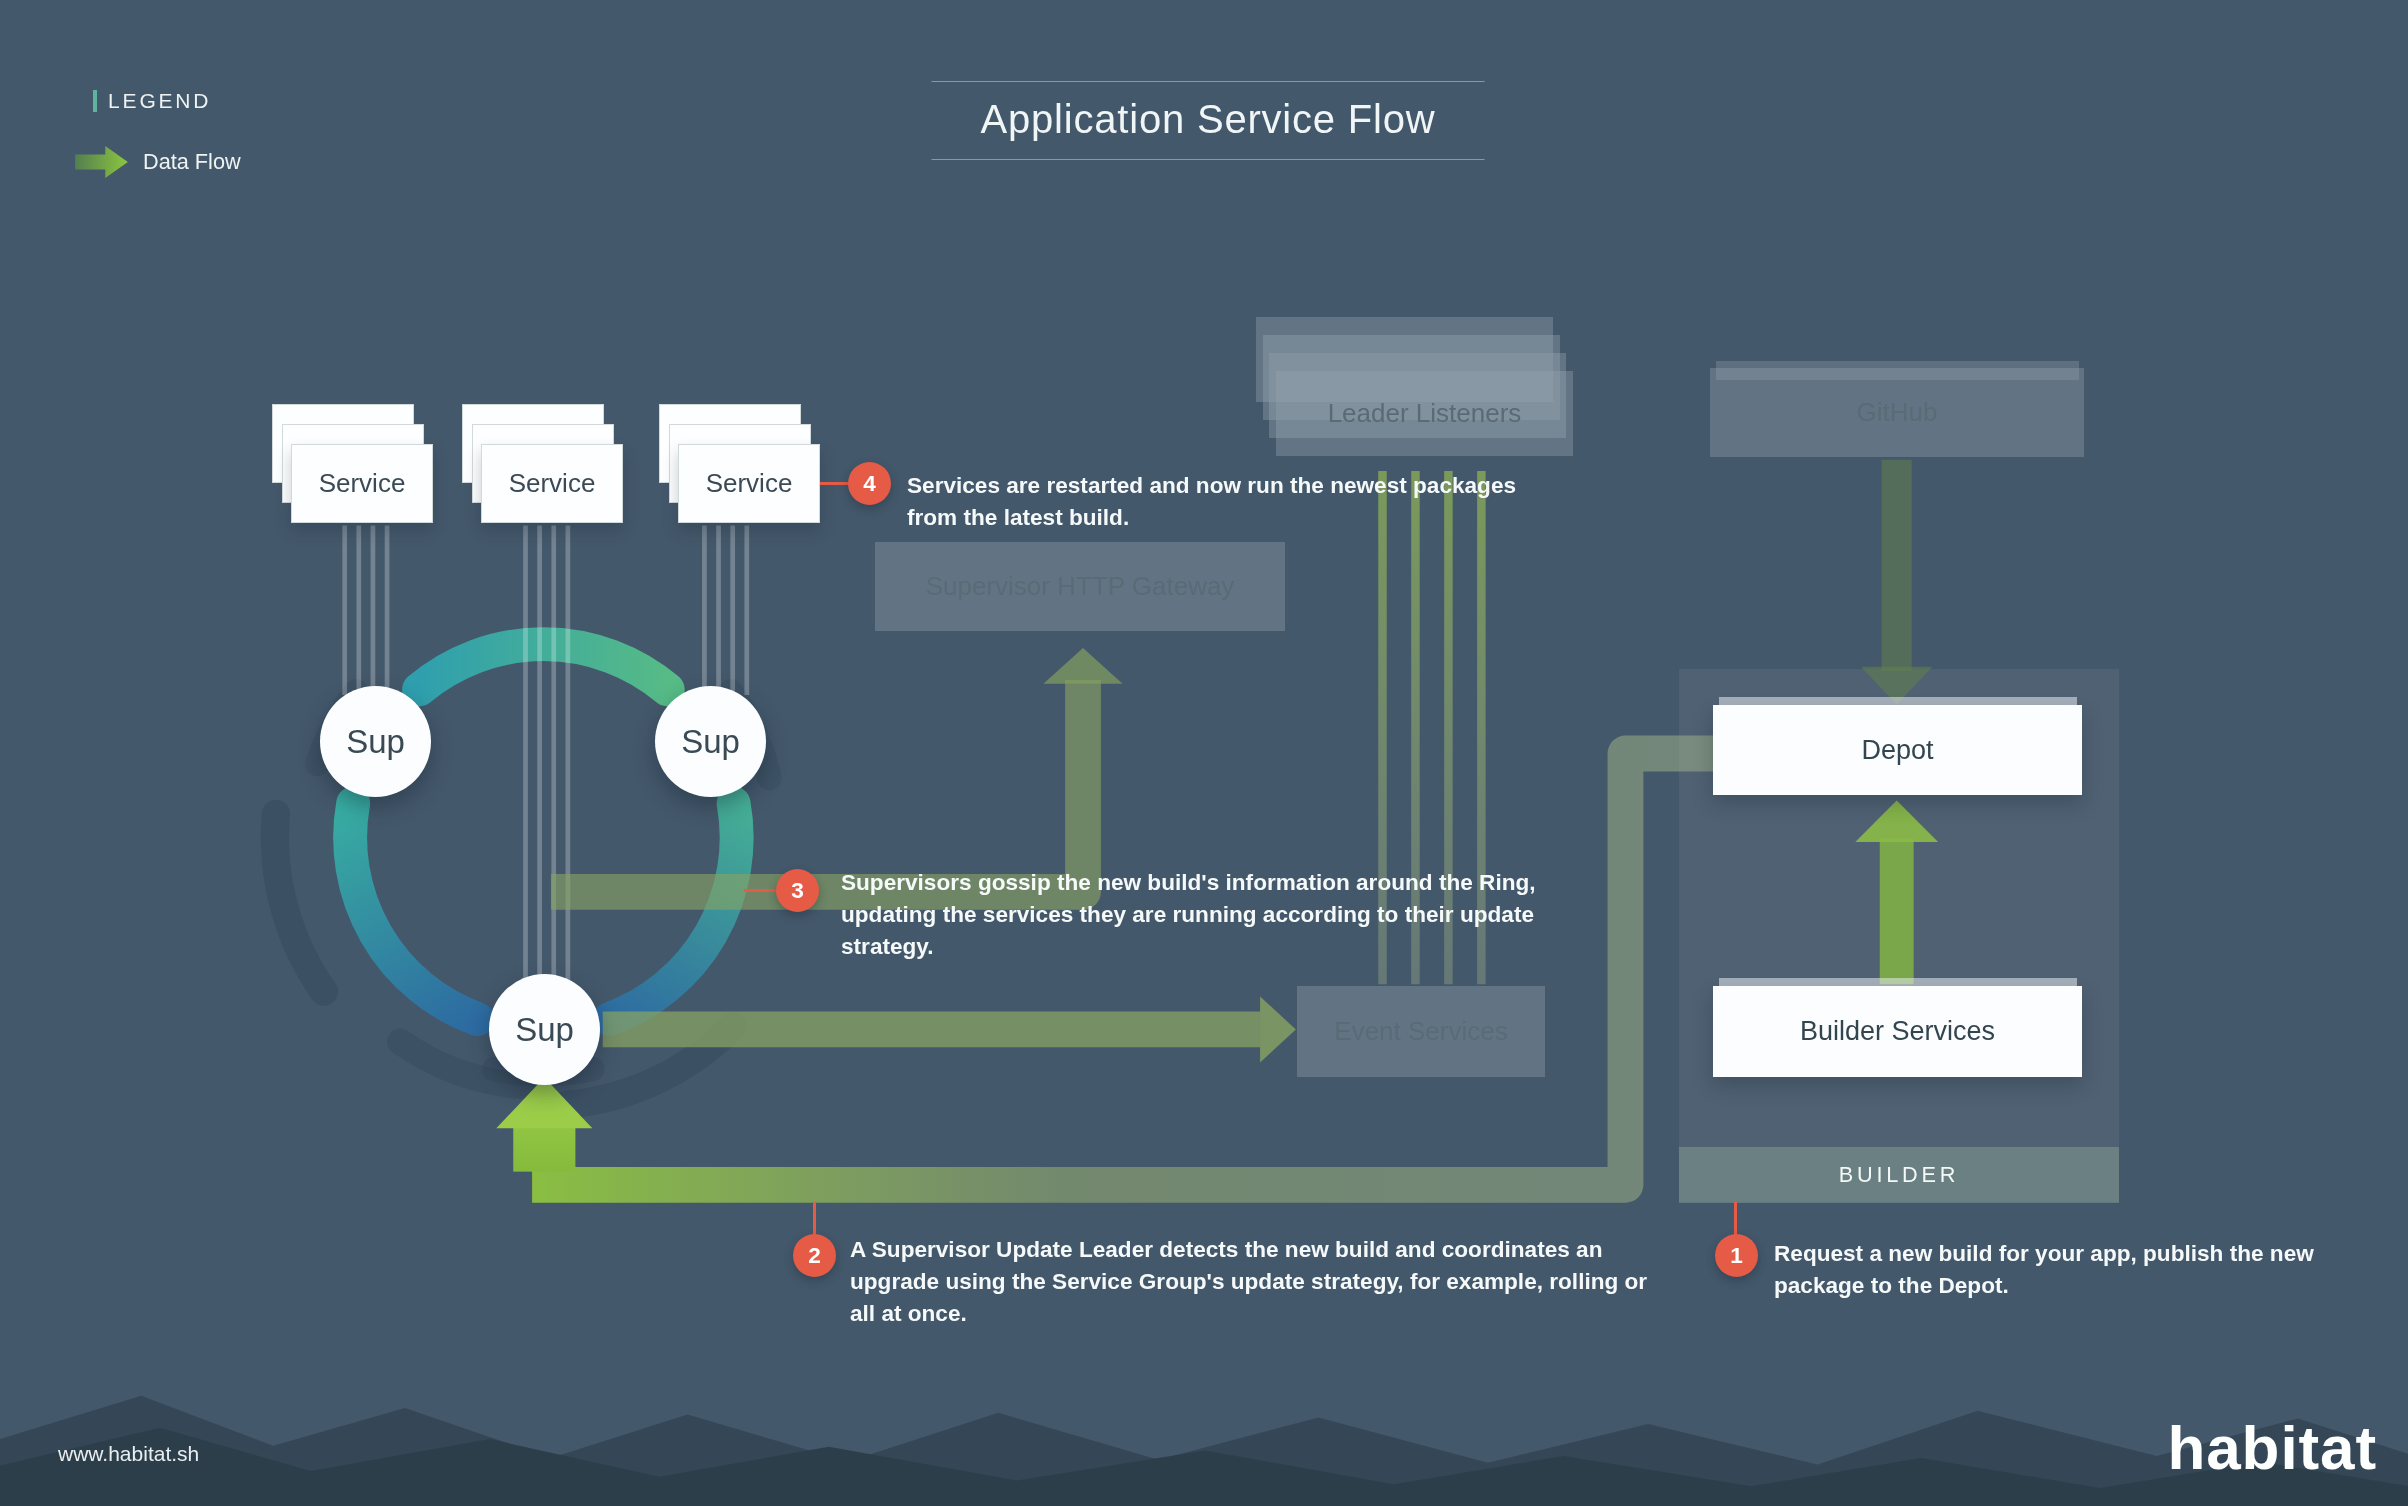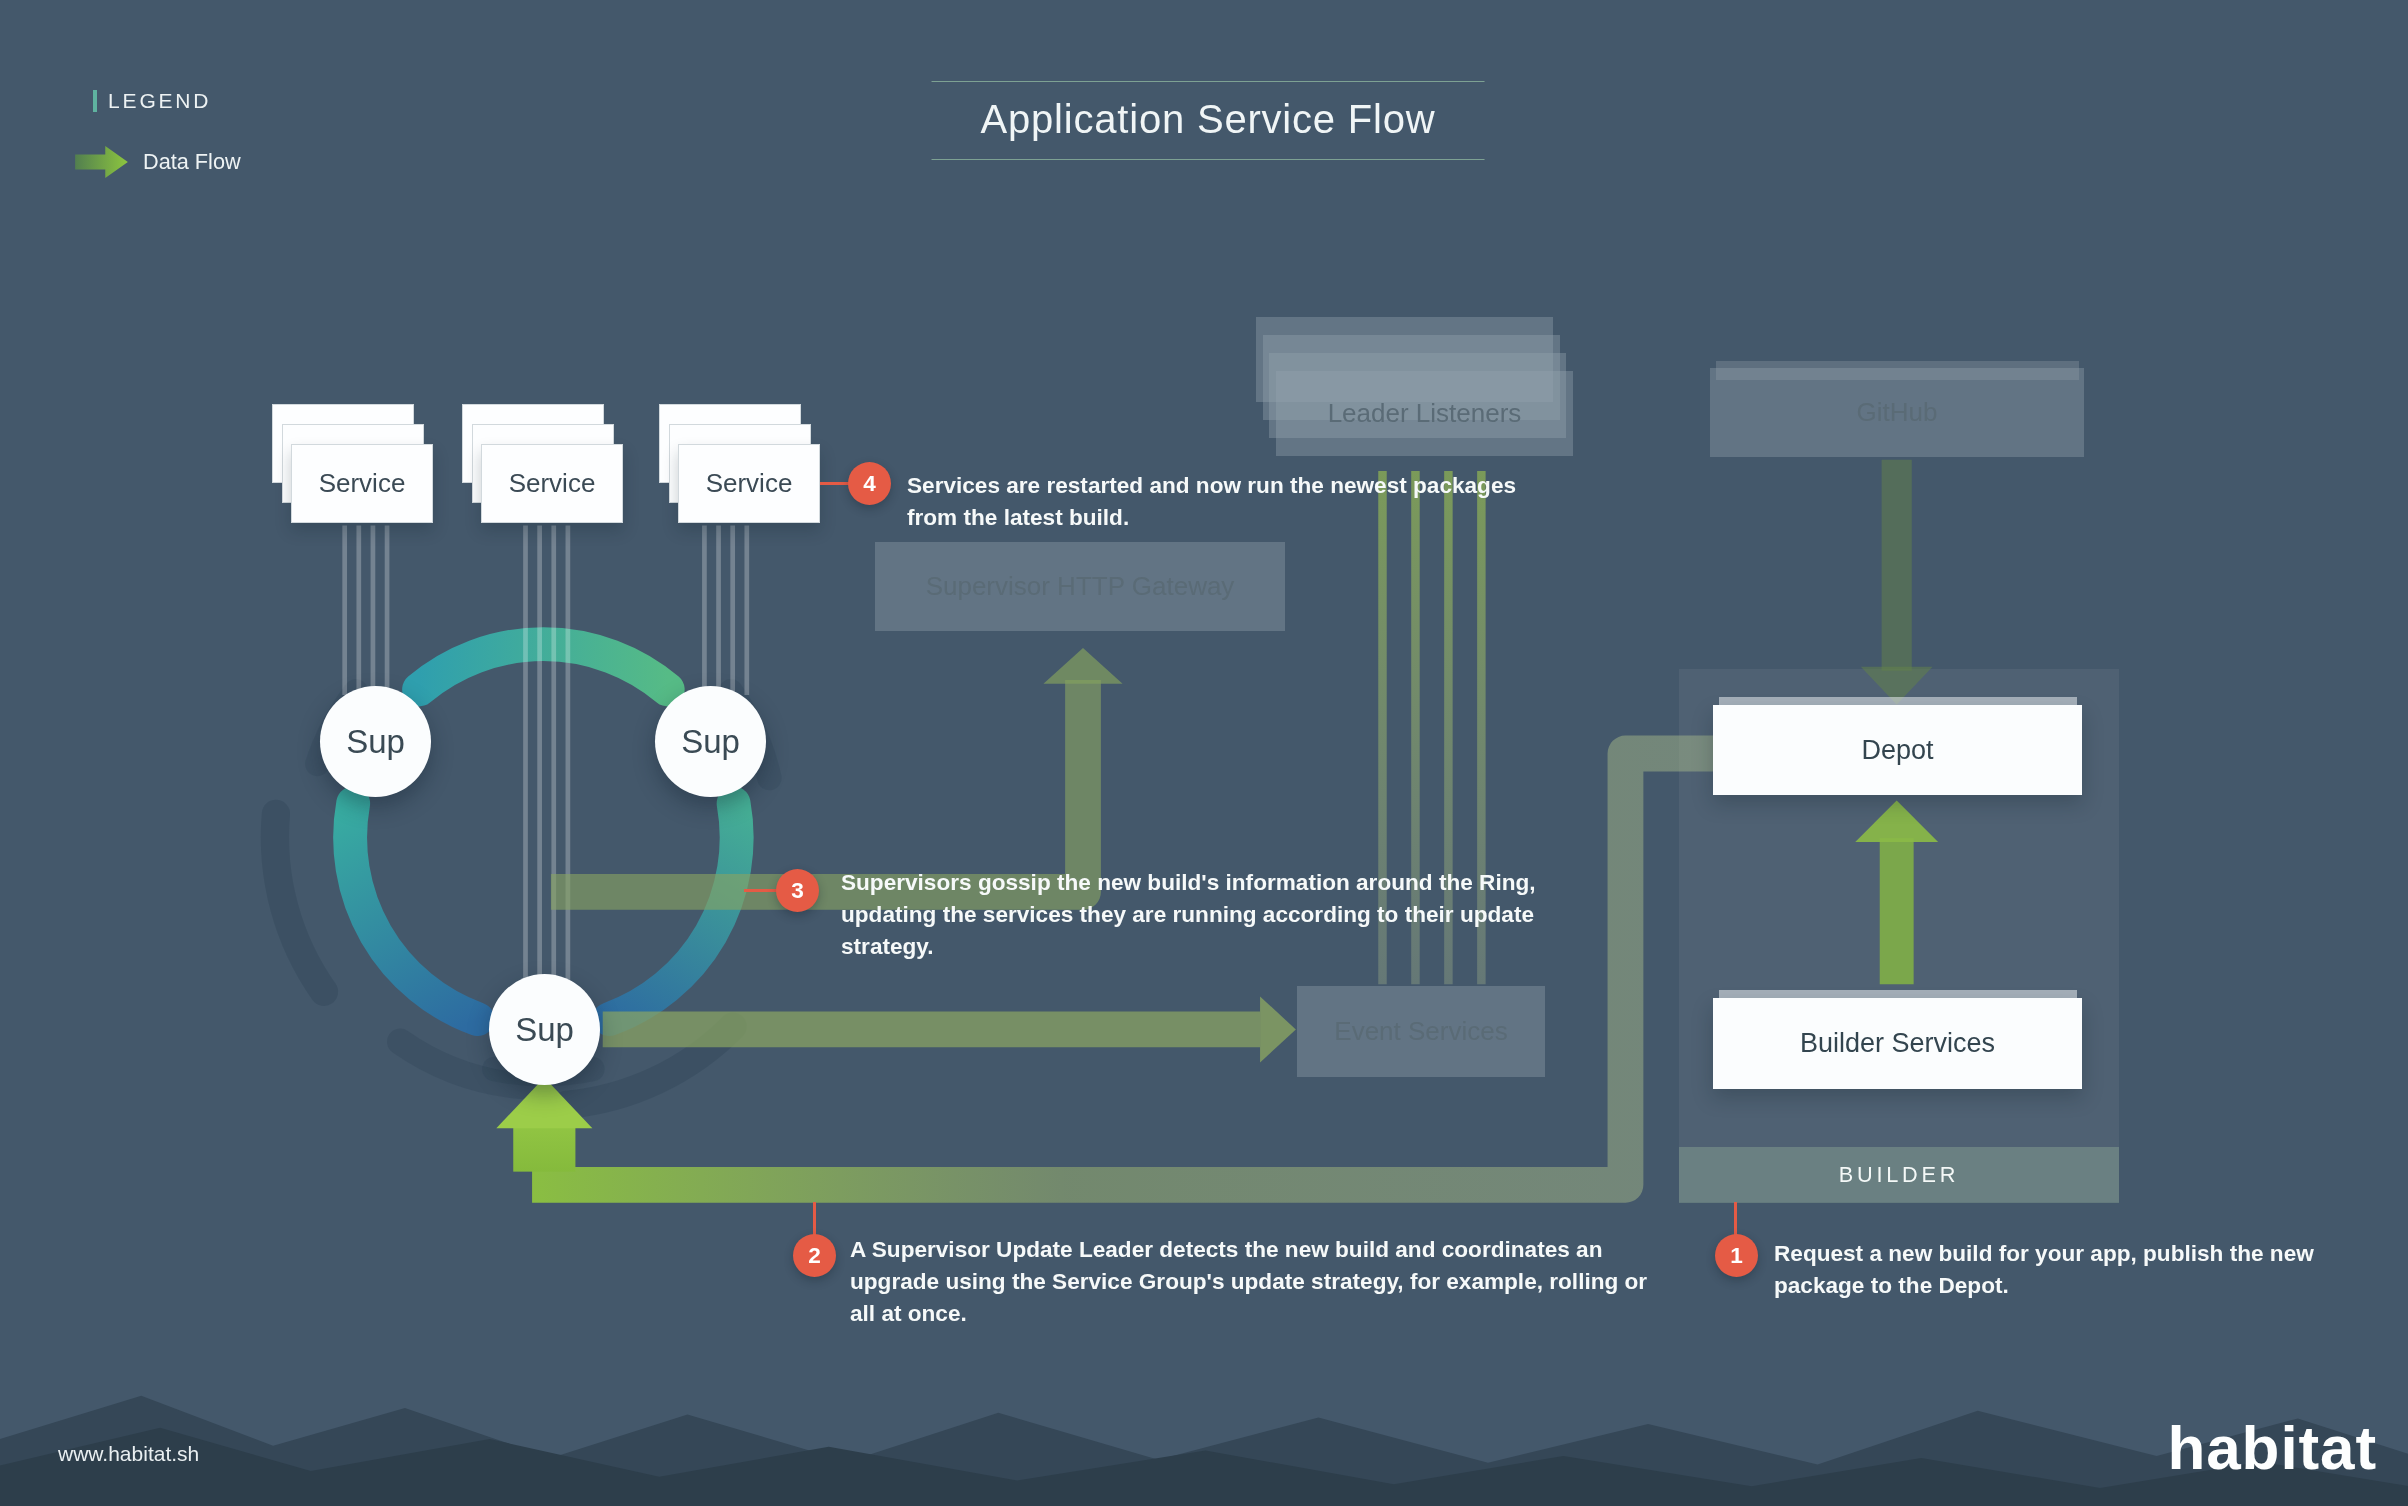--- a/index.html
+++ b/index.html
@@ -252,21 +252,21 @@
   <div class="abs layer-node" style="left:1710px;top:368px;width:374px;height:89px;">
     <div class="abs edge-light" style="left:5.6px;top:-7.5px;width:363px;height:19px;"></div>
     <div class="node-gray abs" style="left:0;top:0;width:374px;height:89px;">GitHub</div>
   </div>
 
   <div class="abs layer-node" style="left:1713px;top:705px;width:369px;height:90px;">
     <div class="abs node-back" style="left:5.6px;top:-8.5px;width:358px;height:19px;"></div>
     <div class="node-white abs" style="left:0;top:0;width:369px;height:90px;">Depot</div>
   </div>
 
-  <div class="abs layer-node" style="left:1713px;top:986px;width:369px;height:91px;margin-top:12px;">
+  <div class="abs layer-node" style="left:1713px;top:986px;width:369px;height:91px;">
     <div class="abs node-back" style="left:5.6px;top:-8.5px;width:358px;height:19px;"></div>
     <div class="node-white abs" style="left:0;top:0;width:369px;height:91px;">Builder Services</div>
   </div>
 
   <div class="builder-bar layer-node">BUILDER</div>
 
   <div class="step-conn layer-note" style="left:820px;top:482px;width:30px;height:2.8px;"></div>
   <div class="step-dot layer-note" style="left:848px;top:462px;">4</div>
   <div class="step-text layer-note" style="left:907px;top:470px;width:659px;">Services are restarted and now run the newest packages from the latest build.</div>
 

